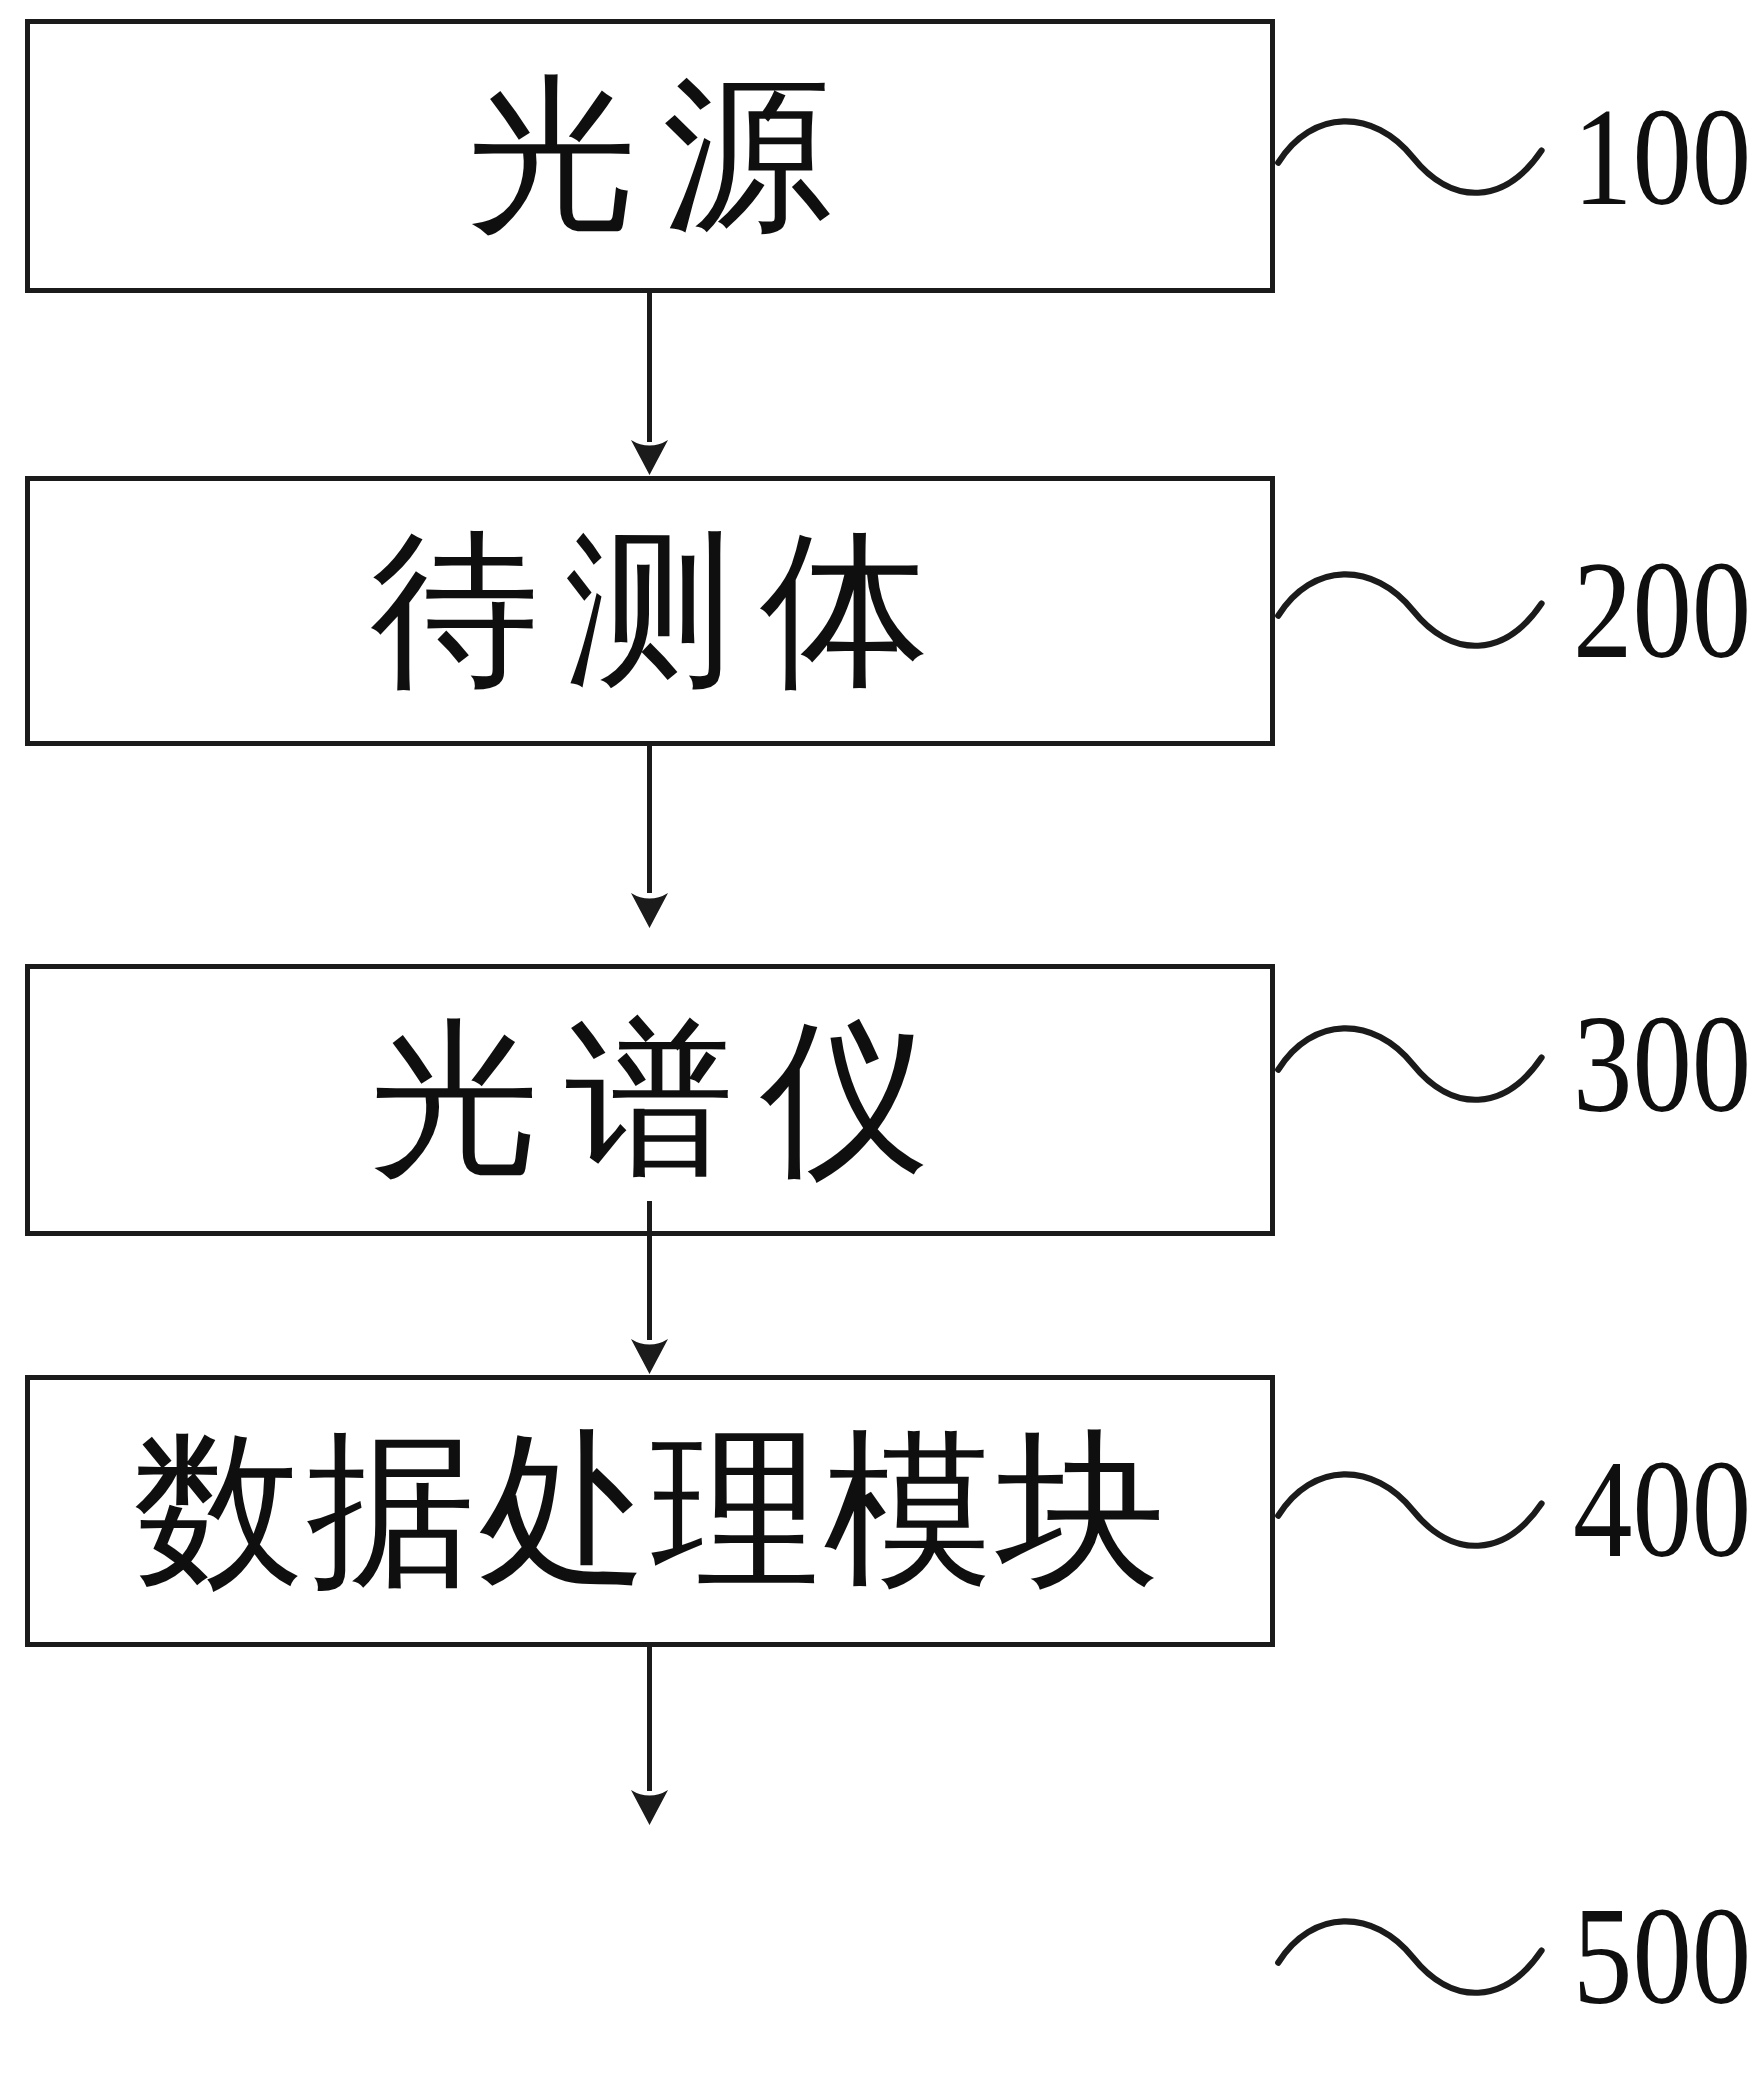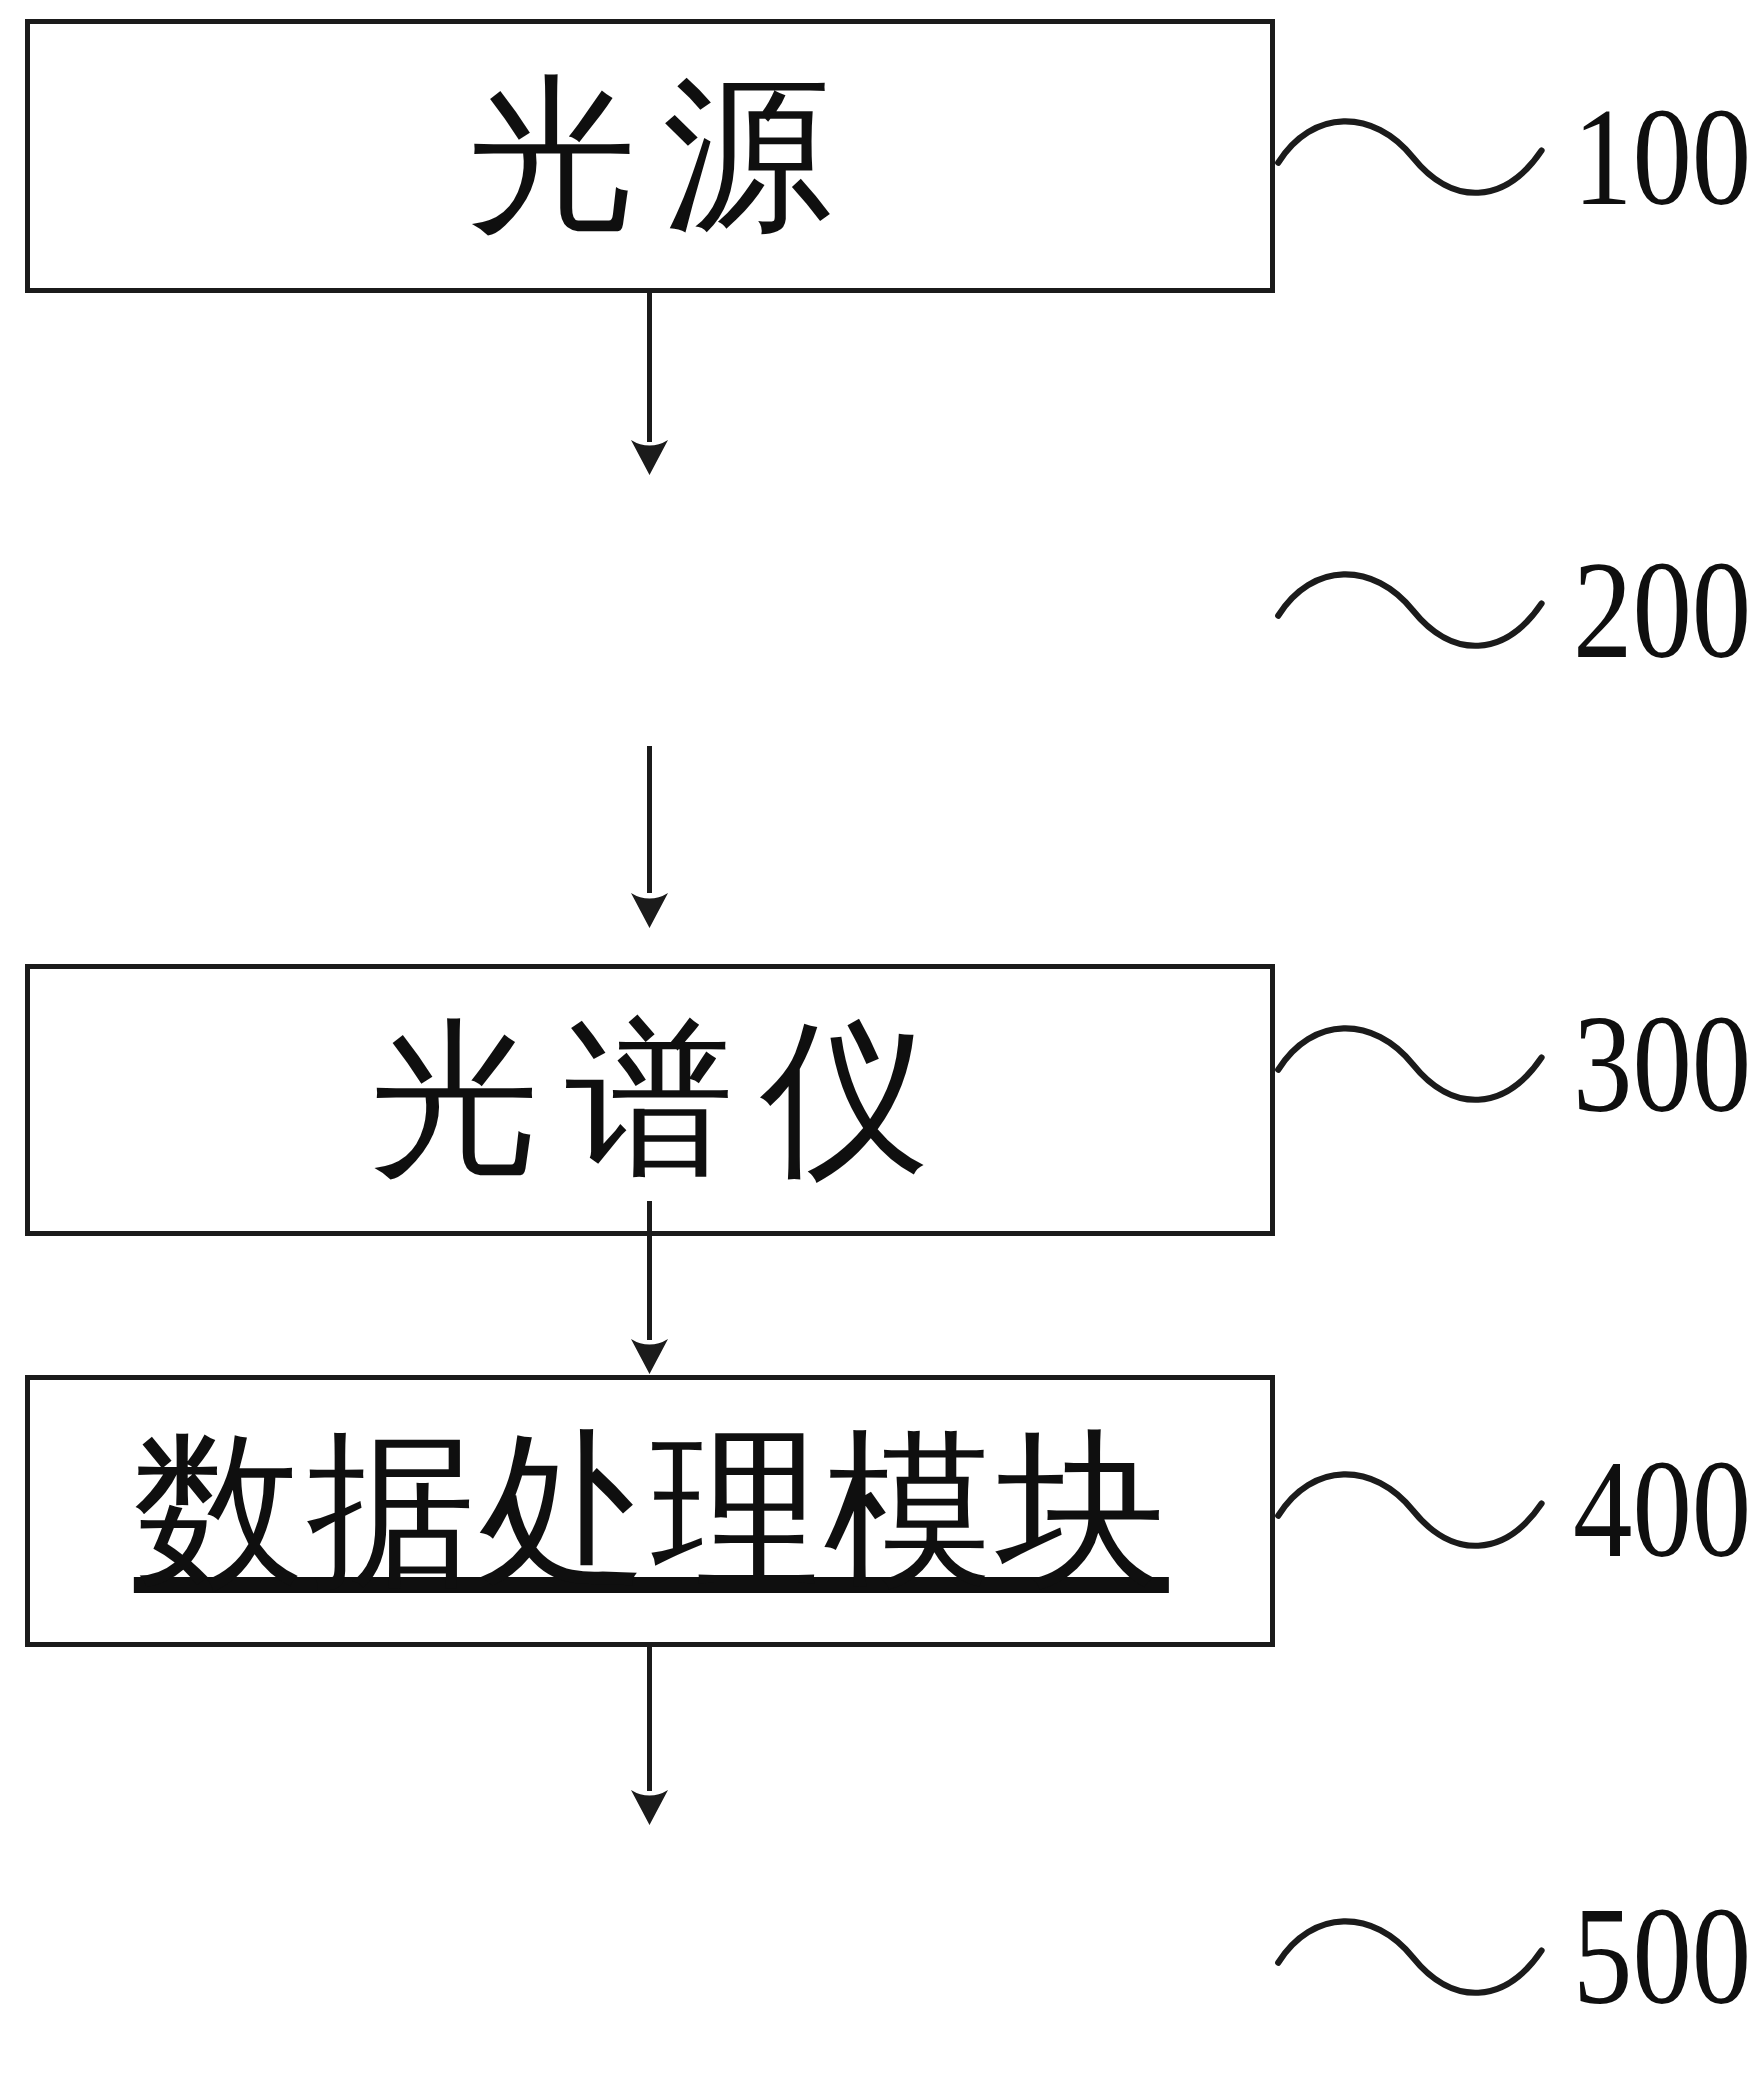--- a/index.html
+++ b/index.html
@@ -33,21 +33,20 @@
     white-space: nowrap;
     font-family: "Liberation Serif", "DejaVu Serif", serif;
   }
   .node-label.short {
     letter-spacing: 26px;
     padding-left: 26px; 
   }
   .node-label.long {
     letter-spacing: 3.5px;
     padding-left: 3.5px;
-    text-decoration: underline;
   }
   .arrow-shaft {
     position: absolute;
     left: 647px;
     width: 5.3px;
     background: #1b1b1b;
   }
   .arrow-head {
     position: absolute;
     left: 630px;
@@ -86,20 +85,23 @@
   <svg class="squiggle" style="top:105px" viewBox="0 0 313 120">
     <path d="M 3 66 C 42 4, 112 4, 157 60 C 202 116, 262 114, 304 52" fill="none" stroke="#1b1b1b" stroke-width="7" stroke-linecap="round"></path>
   </svg>
   <div class="ref-num" style="top:88px">100</div>
 
   <div class="arrow-shaft" style="top:293px;height:149px"></div>
   <svg class="arrow-head" style="top:439px" viewBox="0 0 44 42">
     <path d="M 1 1 Q 22 14 43 1 L 22 41 Z" fill="#1b1b1b"></path>
   </svg>
 
+  <div class="node-box" style="top:476px;height:270px">
+    <span class="node-label short">待测体</span>
+  </div>
   <svg class="squiggle" style="top:558px" viewBox="0 0 313 120">
     <path d="M 3 66 C 42 4, 112 4, 157 60 C 202 116, 262 114, 304 52" fill="none" stroke="#1b1b1b" stroke-width="7" stroke-linecap="round"></path>
   </svg>
   <div class="ref-num" style="top:541px">200</div>
 
   <div class="arrow-shaft" style="top:746px;height:147px"></div>
   <svg class="arrow-head" style="top:892px" viewBox="0 0 44 42">
     <path d="M 1 1 Q 22 14 43 1 L 22 41 Z" fill="#1b1b1b"></path>
   </svg>
 

